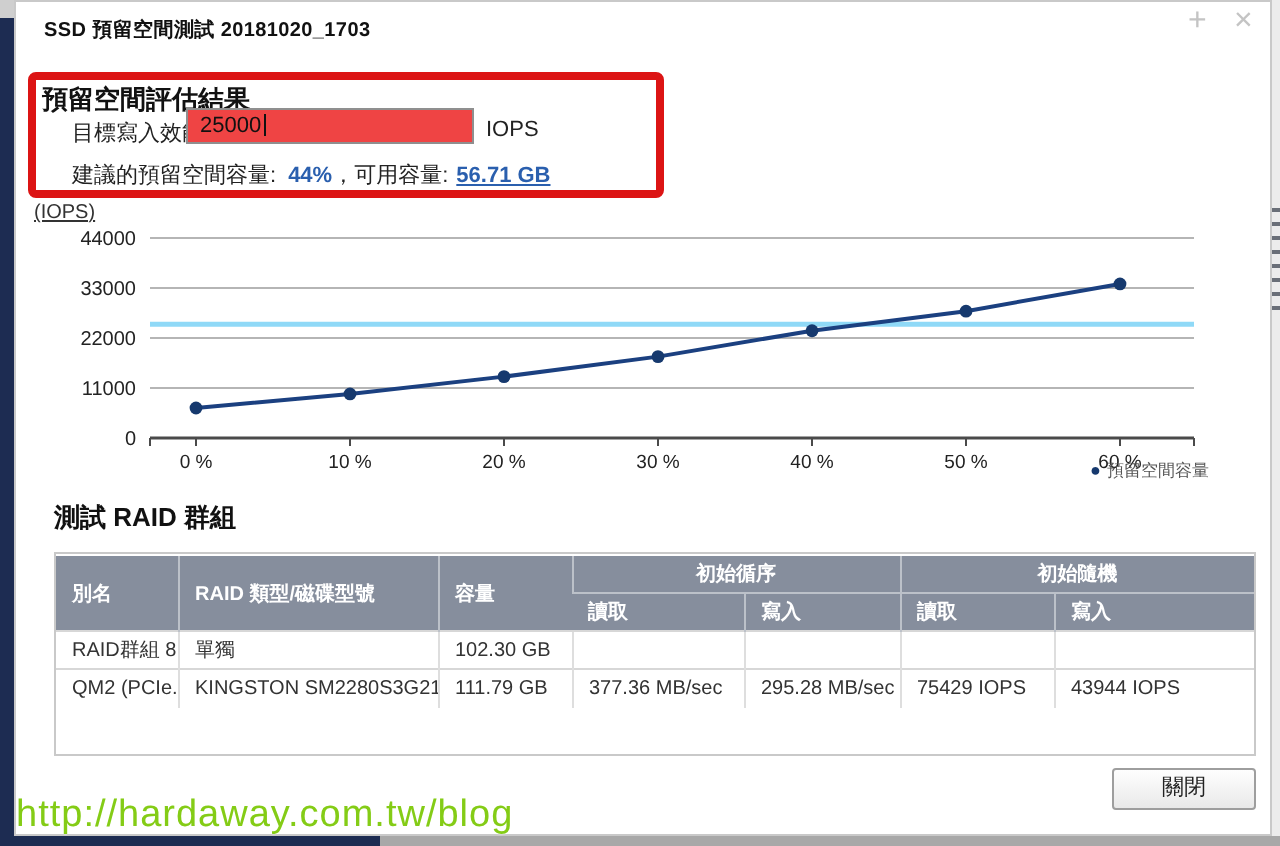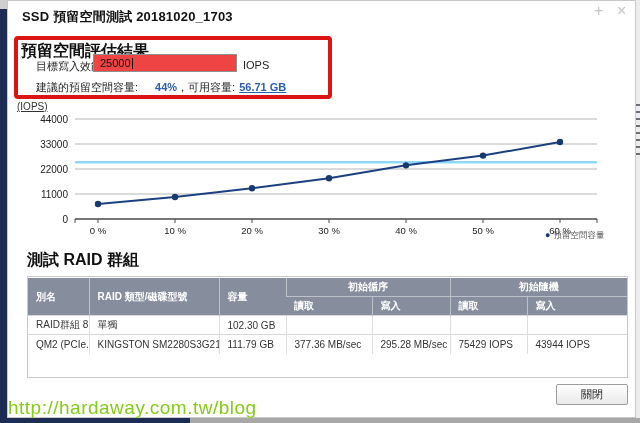--- a/index.html
+++ b/index.html
@@ -17,43 +17,43 @@
   }
   .right-strip {
     position: absolute; left: 636px; top: 0; width: 4px; height: 418px; background: #ececec;
   }
   .right-strip .marks {
     position: absolute; left: 0; top: 104px; width: 4px; height: 56px;
     background: repeating-linear-gradient(#6a6f78 0 2px, #ececec 2px 7px);
   }
   .bottom-gray { position: absolute; left: 190px; top: 418px; width: 450px; height: 5px; background: #a8a8a8; }
 
-  .win-title { position: absolute; left: 22px; top: 8px; font-size: 13px; font-weight: bold; color: #111; letter-spacing: .2px; text-align: center; }
+  .win-title { position: absolute; left: 22px; top: 8px; font-size: 10px; font-weight: bold; color: #111; letter-spacing: .2px; text-align: center; }
   .win-btn { position: absolute; top: 2px; font-size: 16px; color: #c4c4c4; cursor: pointer; line-height: 18px; }
   .btn-plus { left: 594px; }
   .btn-close { left: 617px; }
 
   .annotation-box {
     position: absolute; left: 14px; top: 36px; width: 318px; height: 63px;
     border: 4px solid #dc1414; border-radius: 4px; pointer-events: none; z-index: 4;
   }
-  .section-title { position: absolute; font-size: 16px; font-weight: bold; color: #111; }
+  .section-title { position: absolute; font-size: 13px; font-weight: bold; color: #111; }
   .eval-title { left: 21px; top: 41px; }
   .form-label { position: absolute; font-size: 11px; color: #222; }
   .lbl-target { left: 36px; top: 59px; }
   .iops-unit { left: 243px; top: 59px; }
   .fake-input {
     position: absolute; left: 93px; top: 54px; width: 144px; height: 18px;
     border: 1px solid #8f8f8f; background: #ef4444; font-size: 11px;
     padding: 2px 0 0 6px; color: #111;
   }
   .caret { display: inline-block; width: 1px; height: 11px; background: #111; vertical-align: -2px; margin-left: 1px; }
   .recommend-line { position: absolute; left: 36px; top: 80px; font-size: 11px; }
   .blue-val { color: #2a5fae; font-weight: bold; }
-  .gap-l { margin-left: 17px; }
+  .gap-l { margin-left: 6px; }
   .gap-s { margin-left: 4px; text-decoration: underline; }
 
   .chart-ylabel { position: absolute; left: 17px; top: 101px; font-size: 10px; color: #333; text-decoration: underline; }
   #perf-chart { position: absolute; left: 8px; top: 110px; }
   .legend { position: absolute; left: 545px; top: 230px; font-size: 8.5px; color: #555; white-space: nowrap; }
   .legend .dot { color: #16396e; font-size: 9px; margin-right: 3px; }
 
   .raid-title { left: 27px; top: 250px; }
   .table-wrap {
     position: absolute; left: 27px; top: 276px; width: 601px;

